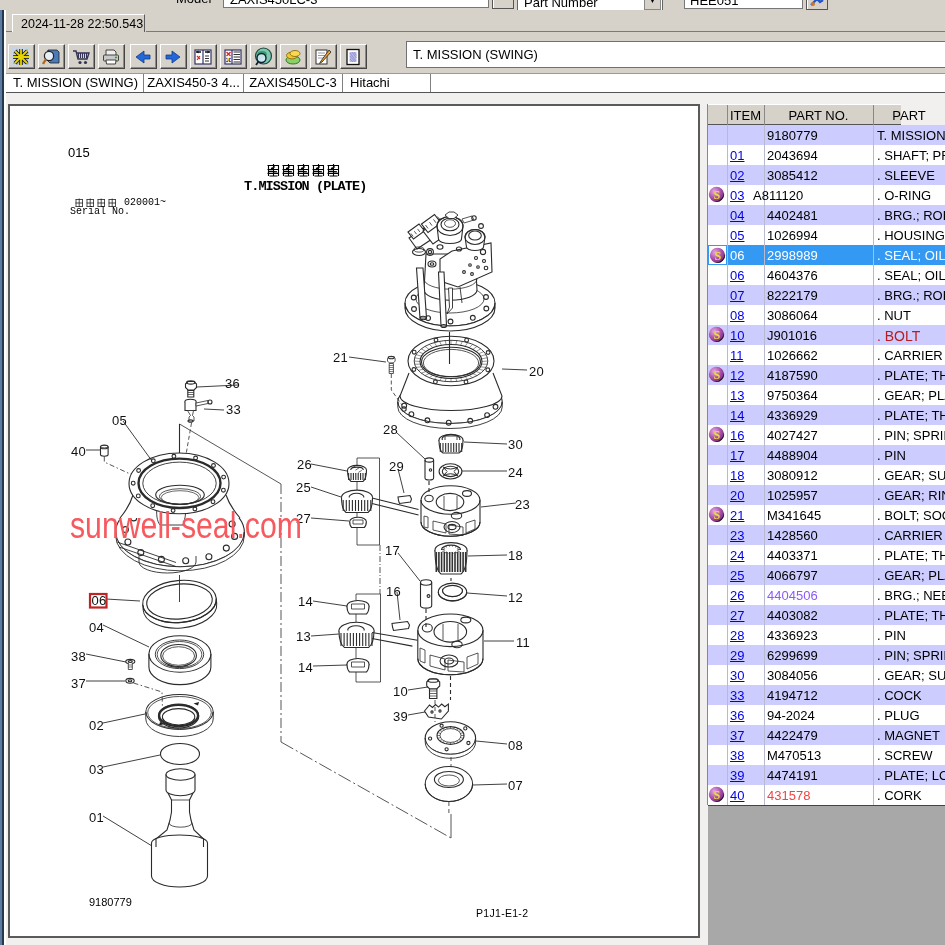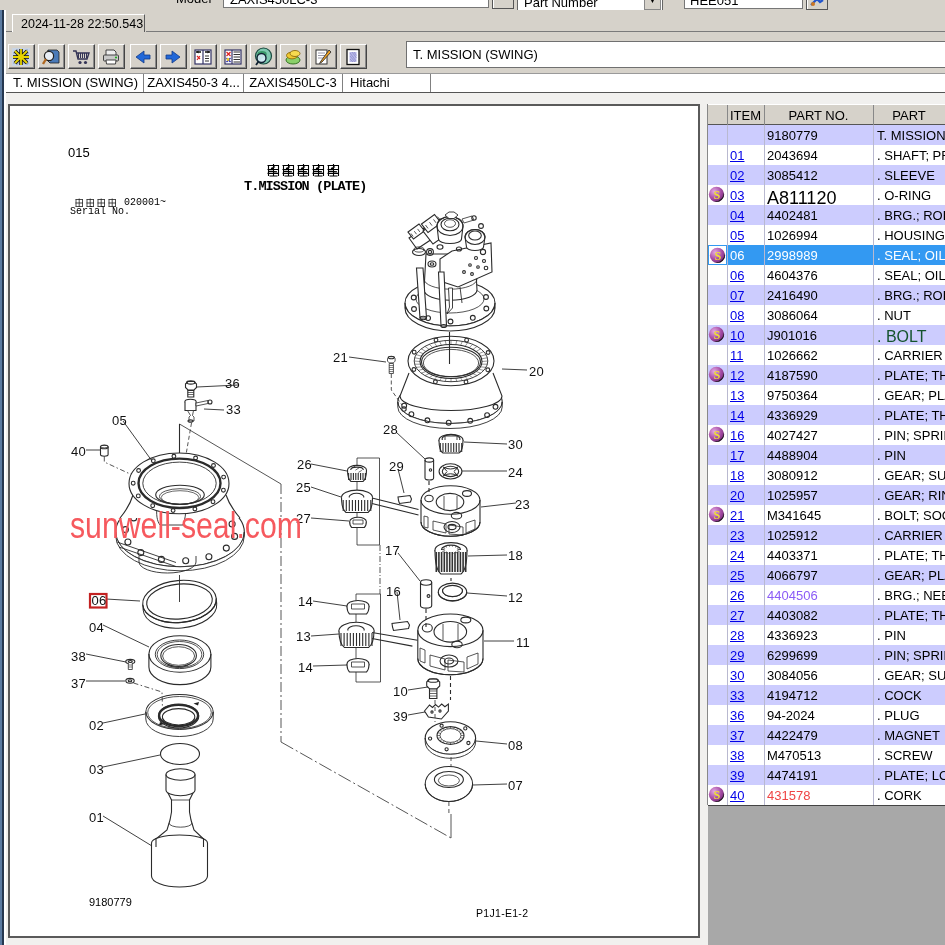--- a/index.html
+++ b/index.html
@@ -734,21 +734,21 @@
       <text x="89" y="730" font-size="13" font-family="Liberation Sans, sans-serif" fill="#111" stroke="none" letter-spacing="0.3">02</text>
       <text x="89" y="774" font-size="13" font-family="Liberation Sans, sans-serif" fill="#111" stroke="none" letter-spacing="0.3">03</text>
       <text x="89" y="822" font-size="13" font-family="Liberation Sans, sans-serif" fill="#111" stroke="none" letter-spacing="0.3">01</text>
       <rect x="90" y="594" width="16.5" height="13.5" fill="none" stroke="#c32222" stroke-width="2.2"></rect>
       <text x="91.5" y="604.5" font-size="13" font-family="Liberation Sans, sans-serif" fill="#111" stroke="none" letter-spacing="0.3">06</text>
     </g>
   </svg>
 <div class="abs" style="left:70px;top:505px;font-size:36px;color:#f6595e;letter-spacing:0px;transform:scaleX(0.84);transform-origin:0 0;z-index:5">sunwell-seal.com</div>
 
 <div class="abs" style="left:707px;top:104px;width:1px;height:701px;background:#888"></div>
-<div class="abs" style="left:708px;top:104px;width:237px;height:21px;background:#d6d2ca;border-top:1px solid #fff;border-bottom:1px solid #555">
+<div class="abs" style="left:708px;top:104px;width:193px;height:21px;background:#d6d2ca;border-top:1px solid #fff;border-bottom:1px solid #555">
   <div class="abs" style="left:19px;top:0;width:1px;height:20px;background:#888"></div>
   <div class="abs" style="left:56px;top:0;width:1px;height:20px;background:#888"></div>
   <div class="abs" style="left:165px;top:0;width:1px;height:20px;background:#888"></div>
   <div class="abs" style="left:19px;top:3px;width:37px;text-align:center;font-size:13px">ITEM</div>
   <div class="abs" style="left:56px;top:3px;width:109px;text-align:center;font-size:13px">PART NO.</div>
   <div class="abs" style="left:165px;top:3px;width:72px;text-align:center;font-size:13px">PART</div>
 </div>
 <div style="position:absolute;left:708px;top:125px;width:237px;height:20px;background:#ccccfe">
     <div style="position:absolute;left:19px;top:0;width:1px;height:20px;background:#b9b9d0"></div>
     <div style="position:absolute;left:56px;top:0;width:1px;height:20px;background:#b9b9d0"></div>
@@ -784,21 +784,21 @@
             <stop offset="0.55" stop-color="#a84fa8"></stop>
             <stop offset="1" stop-color="#6d206d"></stop>
           </radialGradient>
         </defs>
         <circle cx="8" cy="8" r="7.2" fill="url(#sg)"></circle>
         <path d="M 14.8 5.5 A 7.4 7.4 0 0 1 5.5 14.8 A 8.6 8.6 0 0 0 14.8 5.5 Z" fill="#1a1a1a"></path>
         <text x="8.4" y="12.2" font-size="11.5" font-weight="bold" fill="#f0e030" text-anchor="middle" font-family="Liberation Serif,serif">S</text>
       </svg>
     </div>
     <div style="position:absolute;left:22px;top:3px;font-size:13px;color:#0000e8;text-decoration:underline">03</div>
-    <div style="position:absolute;left:59px;top:3px;font-size:18px;color:#000000">A811120</div>
+    <div style="position:absolute;left:45px;top:3px;font-size:13px;color:#000000">A811120</div>
     <div style="position:absolute;left:169px;top:3px;width:68px;overflow:hidden;white-space:nowrap;font-size:13px;color:#000000">. O-RING</div>
   </div>
 <div style="position:absolute;left:708px;top:205px;width:237px;height:20px;background:#ccccfe">
     <div style="position:absolute;left:19px;top:0;width:1px;height:20px;background:#b9b9d0"></div>
     <div style="position:absolute;left:56px;top:0;width:1px;height:20px;background:#b9b9d0"></div>
     <div style="position:absolute;left:165px;top:0;width:1px;height:20px;background:#b9b9d0"></div>
     <div style="position:absolute;left:22px;top:3px;font-size:13px;color:#0000e8;text-decoration:underline">04</div>
     <div style="position:absolute;left:59px;top:3px;font-size:13px;color:#000000">4402481</div>
     <div style="position:absolute;left:169px;top:3px;width:68px;overflow:hidden;white-space:nowrap;font-size:13px;color:#000000">. BRG.; ROLLER</div>
   </div>
@@ -838,21 +838,21 @@
     <div style="position:absolute;left:165px;top:0;width:1px;height:20px;background:#b9b9d0"></div>
     <div style="position:absolute;left:22px;top:3px;font-size:13px;color:#0000e8;text-decoration:underline">06</div>
     <div style="position:absolute;left:59px;top:3px;font-size:13px;color:#000000">4604376</div>
     <div style="position:absolute;left:169px;top:3px;width:68px;overflow:hidden;white-space:nowrap;font-size:13px;color:#000000">. SEAL; OIL</div>
   </div>
 <div style="position:absolute;left:708px;top:285px;width:237px;height:20px;background:#ccccfe">
     <div style="position:absolute;left:19px;top:0;width:1px;height:20px;background:#b9b9d0"></div>
     <div style="position:absolute;left:56px;top:0;width:1px;height:20px;background:#b9b9d0"></div>
     <div style="position:absolute;left:165px;top:0;width:1px;height:20px;background:#b9b9d0"></div>
     <div style="position:absolute;left:22px;top:3px;font-size:13px;color:#0000e8;text-decoration:underline">07</div>
-    <div style="position:absolute;left:59px;top:3px;font-size:13px;color:#000000">2416490</div>
+    <div style="position:absolute;left:59px;top:3px;font-size:13px;color:#000000">8222179</div>
     <div style="position:absolute;left:169px;top:3px;width:68px;overflow:hidden;white-space:nowrap;font-size:13px;color:#000000">. BRG.; ROLLER</div>
   </div>
 <div style="position:absolute;left:708px;top:305px;width:237px;height:20px;background:#ffffff">
     <div style="position:absolute;left:19px;top:0;width:1px;height:20px;background:#b9b9d0"></div>
     <div style="position:absolute;left:56px;top:0;width:1px;height:20px;background:#b9b9d0"></div>
     <div style="position:absolute;left:165px;top:0;width:1px;height:20px;background:#b9b9d0"></div>
     <div style="position:absolute;left:22px;top:3px;font-size:13px;color:#0000e8;text-decoration:underline">08</div>
     <div style="position:absolute;left:59px;top:3px;font-size:13px;color:#000000">3086064</div>
     <div style="position:absolute;left:169px;top:3px;width:68px;overflow:hidden;white-space:nowrap;font-size:13px;color:#000000">. NUT</div>
   </div>
@@ -869,21 +869,21 @@
             <stop offset="1" stop-color="#6d206d"></stop>
           </radialGradient>
         </defs>
         <circle cx="8" cy="8" r="7.2" fill="url(#sg)"></circle>
         <path d="M 14.8 5.5 A 7.4 7.4 0 0 1 5.5 14.8 A 8.6 8.6 0 0 0 14.8 5.5 Z" fill="#1a1a1a"></path>
         <text x="8.4" y="12.2" font-size="11.5" font-weight="bold" fill="#f0e030" text-anchor="middle" font-family="Liberation Serif,serif">S</text>
       </svg>
     </div>
     <div style="position:absolute;left:22px;top:3px;font-size:13px;color:#0000e8;text-decoration:underline">10</div>
     <div style="position:absolute;left:59px;top:3px;font-size:13px;color:#000000">J901016</div>
-    <div style="position:absolute;left:169px;top:3px;width:68px;overflow:hidden;white-space:nowrap;font-size:16px;color:#14532d">. BOLT</div>
+    <div style="position:absolute;left:169px;top:3px;width:68px;overflow:hidden;white-space:nowrap;font-size:14px;color:#b91c1c">. BOLT</div>
   </div>
 <div style="position:absolute;left:708px;top:345px;width:237px;height:20px;background:#ffffff">
     <div style="position:absolute;left:19px;top:0;width:1px;height:20px;background:#b9b9d0"></div>
     <div style="position:absolute;left:56px;top:0;width:1px;height:20px;background:#b9b9d0"></div>
     <div style="position:absolute;left:165px;top:0;width:1px;height:20px;background:#b9b9d0"></div>
     <div style="position:absolute;left:22px;top:3px;font-size:13px;color:#0000e8;text-decoration:underline">11</div>
     <div style="position:absolute;left:59px;top:3px;font-size:13px;color:#000000">1026662</div>
     <div style="position:absolute;left:169px;top:3px;width:68px;overflow:hidden;white-space:nowrap;font-size:13px;color:#000000">. CARRIER</div>
   </div>
 <div style="position:absolute;left:708px;top:365px;width:237px;height:20px;background:#ccccfe">
@@ -990,21 +990,21 @@
     </div>
     <div style="position:absolute;left:22px;top:3px;font-size:13px;color:#0000e8;text-decoration:underline">21</div>
     <div style="position:absolute;left:59px;top:3px;font-size:13px;color:#000000">M341645</div>
     <div style="position:absolute;left:169px;top:3px;width:68px;overflow:hidden;white-space:nowrap;font-size:13px;color:#000000">. BOLT; SOCKET</div>
   </div>
 <div style="position:absolute;left:708px;top:525px;width:237px;height:20px;background:#ccccfe">
     <div style="position:absolute;left:19px;top:0;width:1px;height:20px;background:#b9b9d0"></div>
     <div style="position:absolute;left:56px;top:0;width:1px;height:20px;background:#b9b9d0"></div>
     <div style="position:absolute;left:165px;top:0;width:1px;height:20px;background:#b9b9d0"></div>
     <div style="position:absolute;left:22px;top:3px;font-size:13px;color:#0000e8;text-decoration:underline">23</div>
-    <div style="position:absolute;left:59px;top:3px;font-size:13px;color:#000000">1025912</div>
+    <div style="position:absolute;left:59px;top:3px;font-size:13px;color:#000000">1428560</div>
     <div style="position:absolute;left:169px;top:3px;width:68px;overflow:hidden;white-space:nowrap;font-size:13px;color:#000000">. CARRIER</div>
   </div>
 <div style="position:absolute;left:708px;top:545px;width:237px;height:20px;background:#ffffff">
     <div style="position:absolute;left:19px;top:0;width:1px;height:20px;background:#b9b9d0"></div>
     <div style="position:absolute;left:56px;top:0;width:1px;height:20px;background:#b9b9d0"></div>
     <div style="position:absolute;left:165px;top:0;width:1px;height:20px;background:#b9b9d0"></div>
     <div style="position:absolute;left:22px;top:3px;font-size:13px;color:#0000e8;text-decoration:underline">24</div>
     <div style="position:absolute;left:59px;top:3px;font-size:13px;color:#000000">4403371</div>
     <div style="position:absolute;left:169px;top:3px;width:68px;overflow:hidden;white-space:nowrap;font-size:13px;color:#000000">. PLATE; THRUST</div>
   </div>

